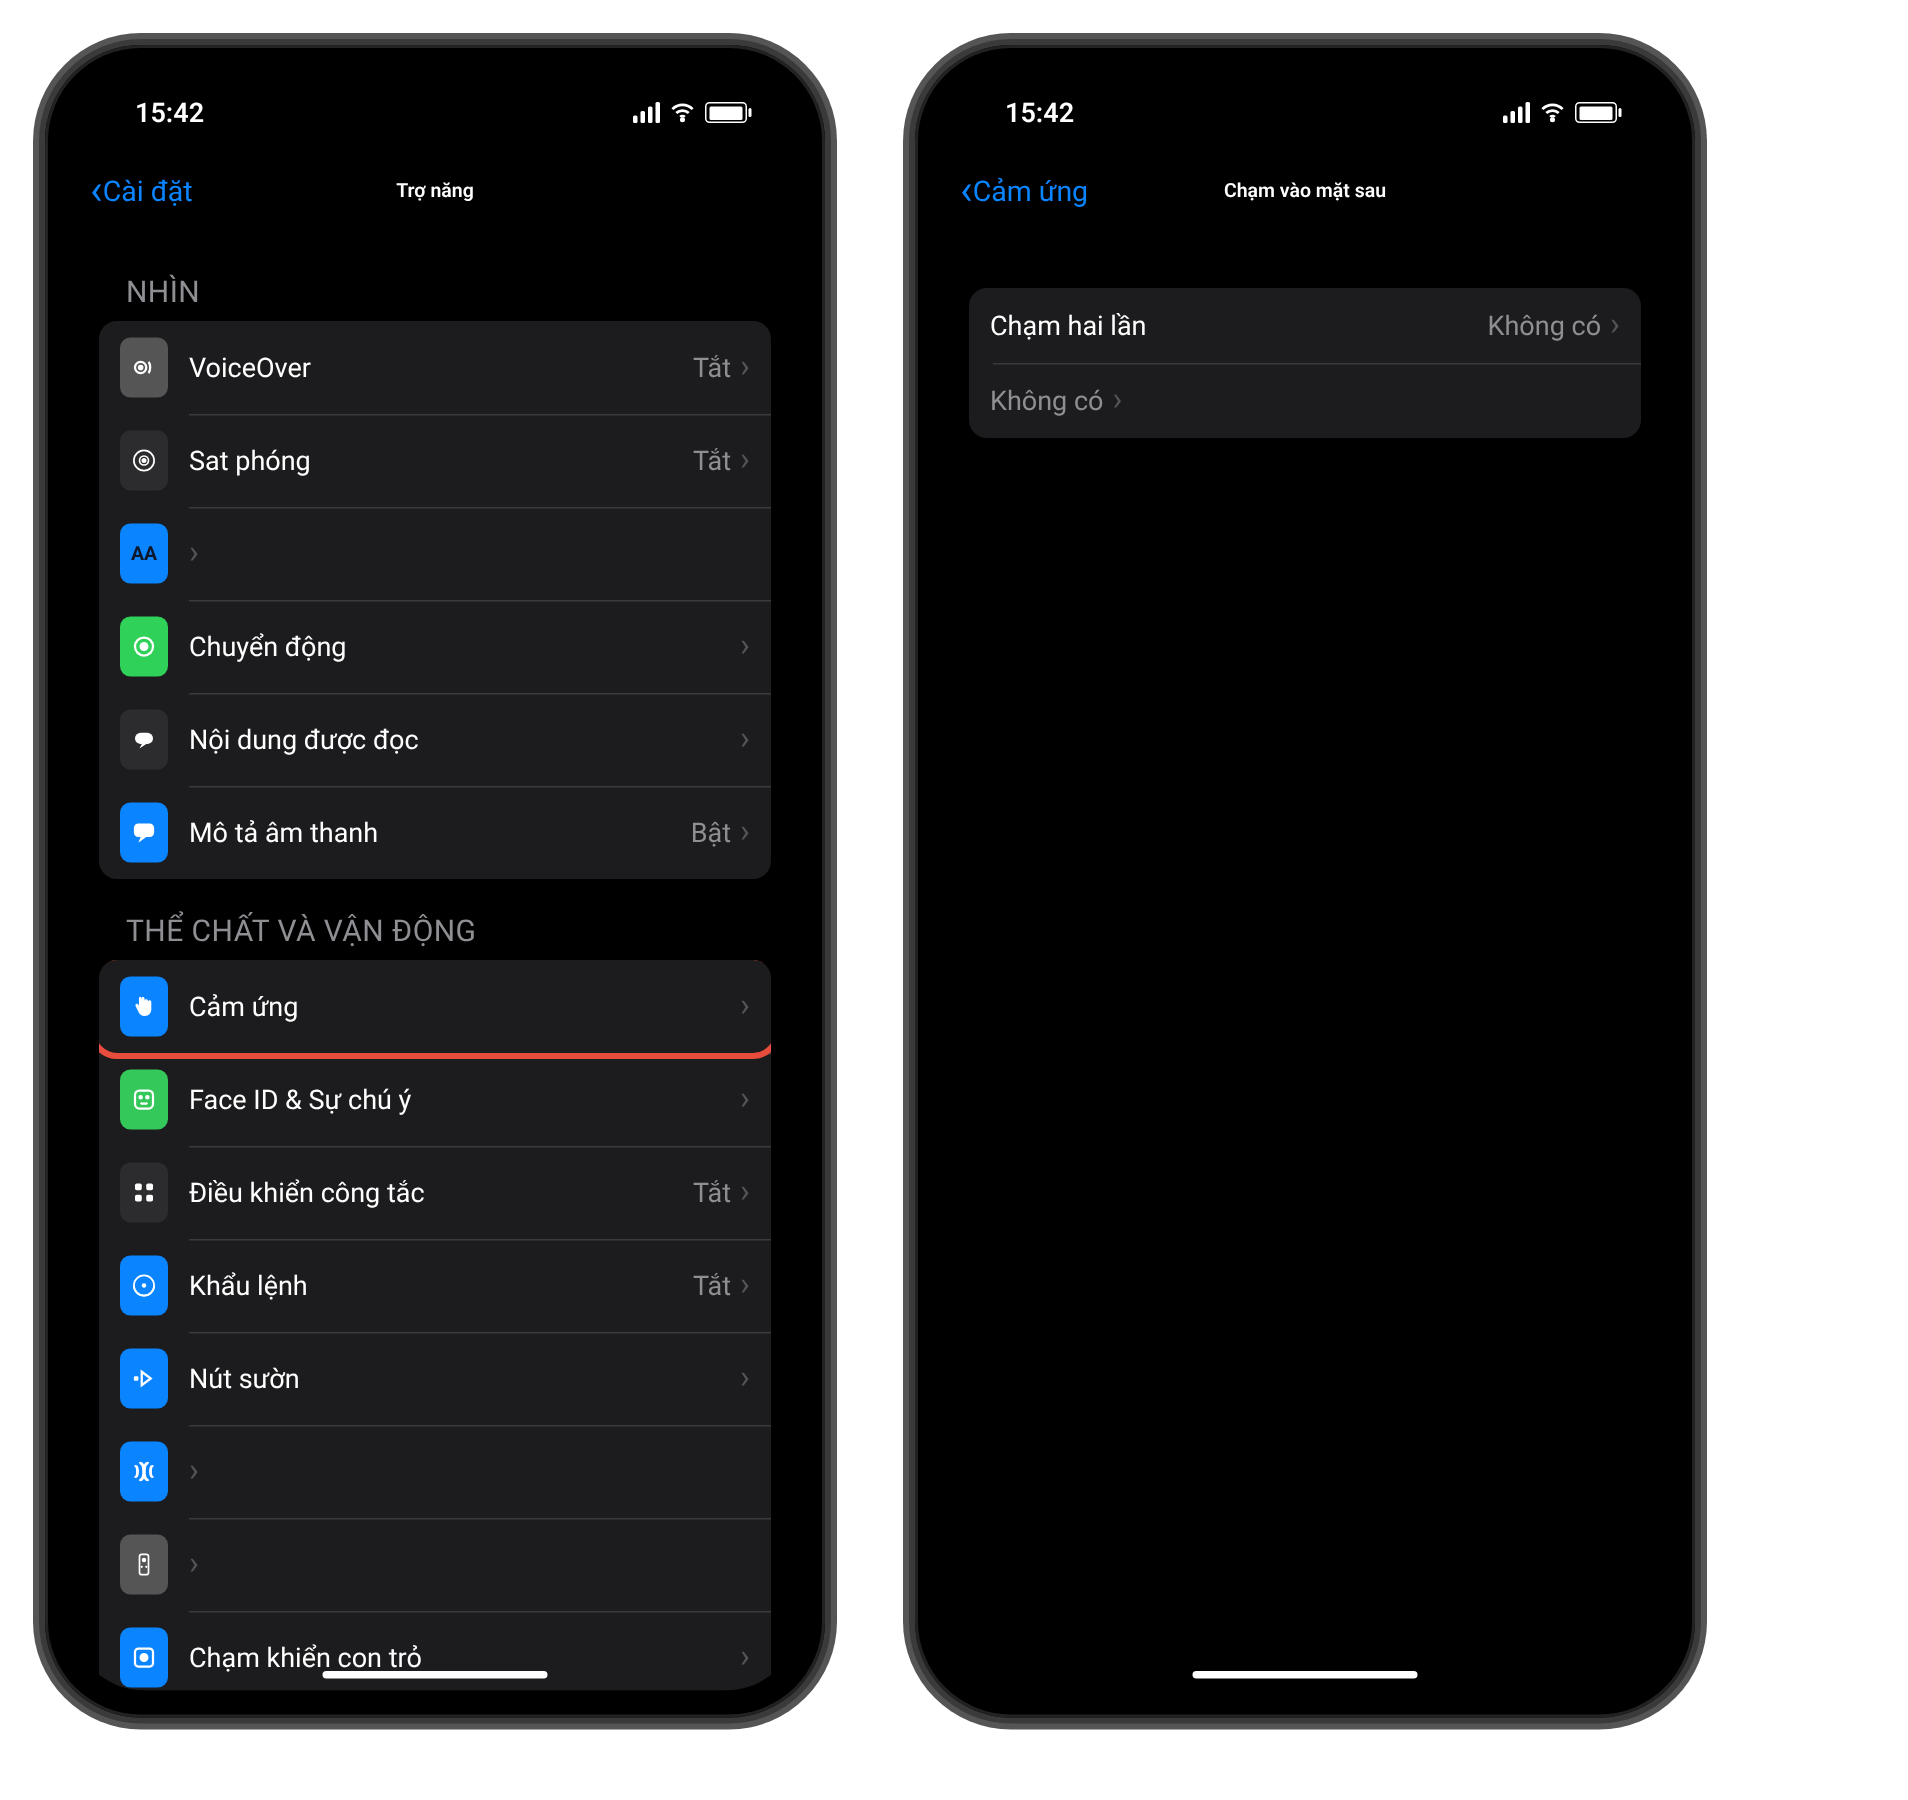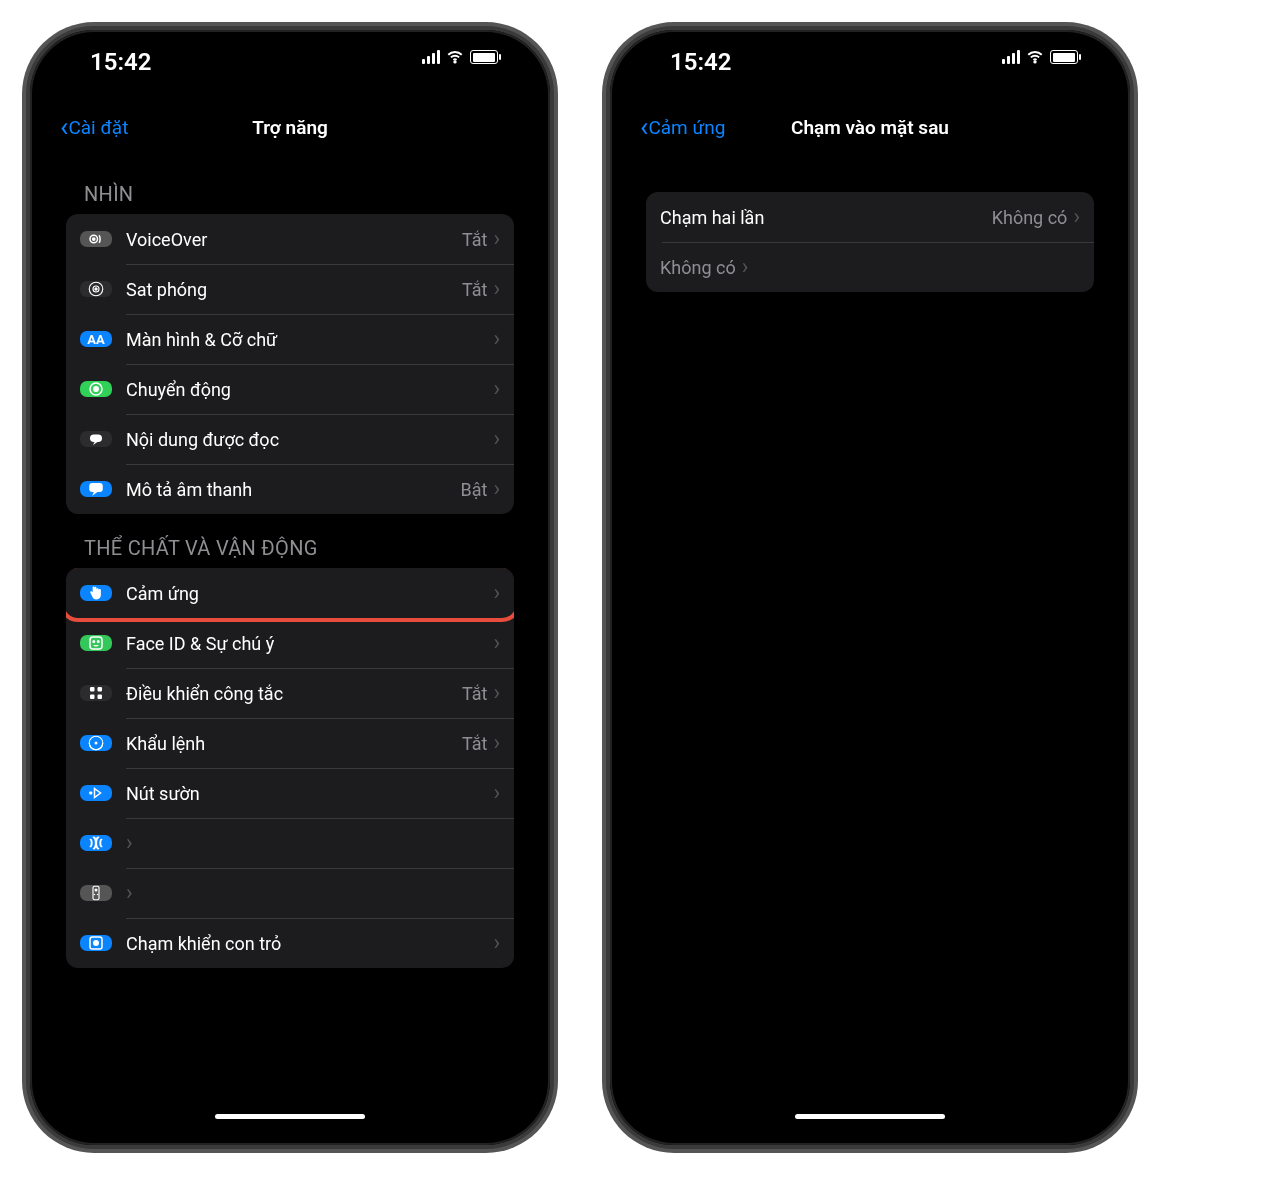--- a/index.html
+++ b/index.html
@@ -39,24 +39,24 @@
     height: 32px;
     background: #000;
     border-bottom-left-radius: 20px;
     border-bottom-right-radius: 20px;
     z-index: 10;
   }
   .status-bar {
     height: 54px;
     display: flex;
     justify-content: space-between;
-    align-items: flex-start;
+    align-items: center;
     padding: 0 34px 0 42px;
     position: relative;
-    font-size: 24px;
+    font-size: 18px;
     font-weight: 600;
   }
   .status-right {
     display: flex;
     align-items: center;
     gap: 6px;
   }
   .signal { display:flex; align-items:flex-end; gap:2px; height:14px;}
   .signal span { width:3px; background:#fff; border-radius:1px;}
   .signal span:nth-child(1){height:5px;}
@@ -81,21 +81,21 @@
   .back-btn {
     position:absolute;
     left: 12px;
     display:flex;
     align-items:center;
     color:#0a84ff;
     font-size:19px;
     gap:0px;
   }
   .back-chevron { font-size:28px; line-height:1; font-weight:400; margin-right:0px;}
-  .nav-title { font-size:19px; font-weight:600; color:#fff; }
+  .nav-title { font-size:13px; font-weight:600; color:#fff; }
 
   .content {
     height: calc(100% - 104px);
     overflow-y: hidden;
     padding: 0 18px;
   }
   .section-header {
     font-size: 20px;
     color: #8e8e93;
     text-transform: uppercase;
@@ -119,24 +119,24 @@
     content:"";
     position:absolute;
     top:0;
     left:60px;
     right:0;
     height:0.6px;
     background:#3a3a3c;
   }
   .no-icon .row + .row::before { left: 16px; }
   .icon-wrap {
-    width:32px; height:16px; border-radius:7px;
+    width:32px; height:40px; border-radius:7px;
     display:flex; align-items:center; justify-content:center;
     flex-shrink:0; margin-right:14px;
-    font-size:16px; color:#ffffff; font-weight:600;
+    font-size:16px; color:#0f172a; font-weight:600;
   }
   .icon-wrap svg { width:18px; height:18px; }
   .bg-gray{background:#555;}
   .bg-dark{background:#2c2c2e;}
   .bg-blue{background:#0a84ff;}
   .bg-green{background:#30d158;}
   .bg-green2{background:#34c759;}
   .row-label { flex:1; font-size:18px; color:#fff; }
   .row-value { font-size:18px; color:#8e8e93; margin-right:6px;}
   .chevron { color:#545458; font-size:22px; line-height:1; }
@@ -216,21 +216,20 @@
               </svg>
             </div>
             <div class="row-label">Sat phóng</div>
             <div class="row-value">Tắt</div>
             <div class="chevron">›</div>
           </div>
           <div class="row">
             <div class="icon-wrap bg-blue">
               <span style="font-size:13px;font-weight:700">AA</span>
             </div>
-            <div class="row-label">Màn hình &amp; Cỡ chữ</div>
             <div class="chevron">›</div>
           </div>
           <div class="row">
             <div class="icon-wrap bg-green">
               <svg viewBox="0 0 24 24" fill="none" stroke="white" stroke-width="2">
                 <circle cx="12" cy="12" r="8"></circle>
                 <circle cx="12" cy="12" r="3" fill="white"></circle>
               </svg>
             </div>
             <div class="row-label">Chuyển động</div>

